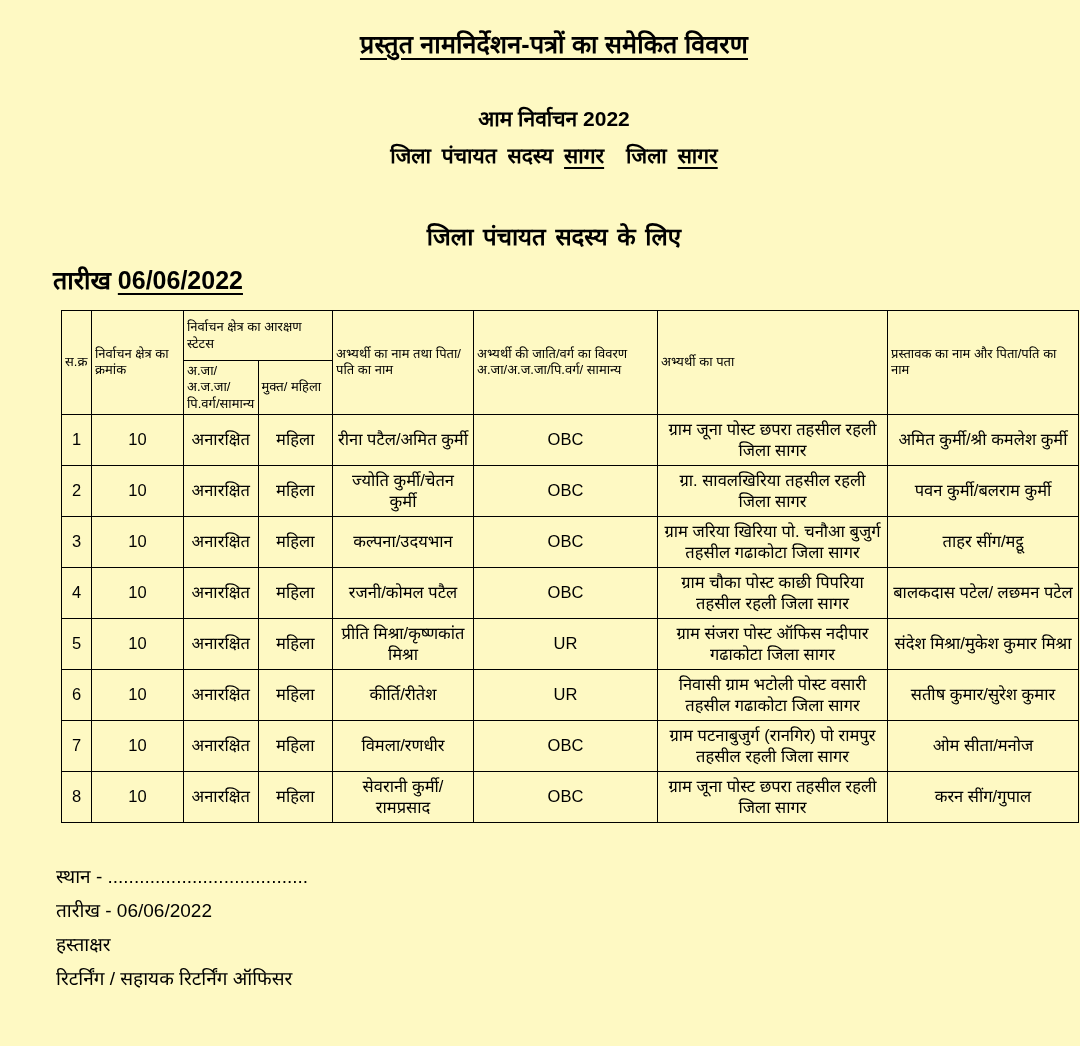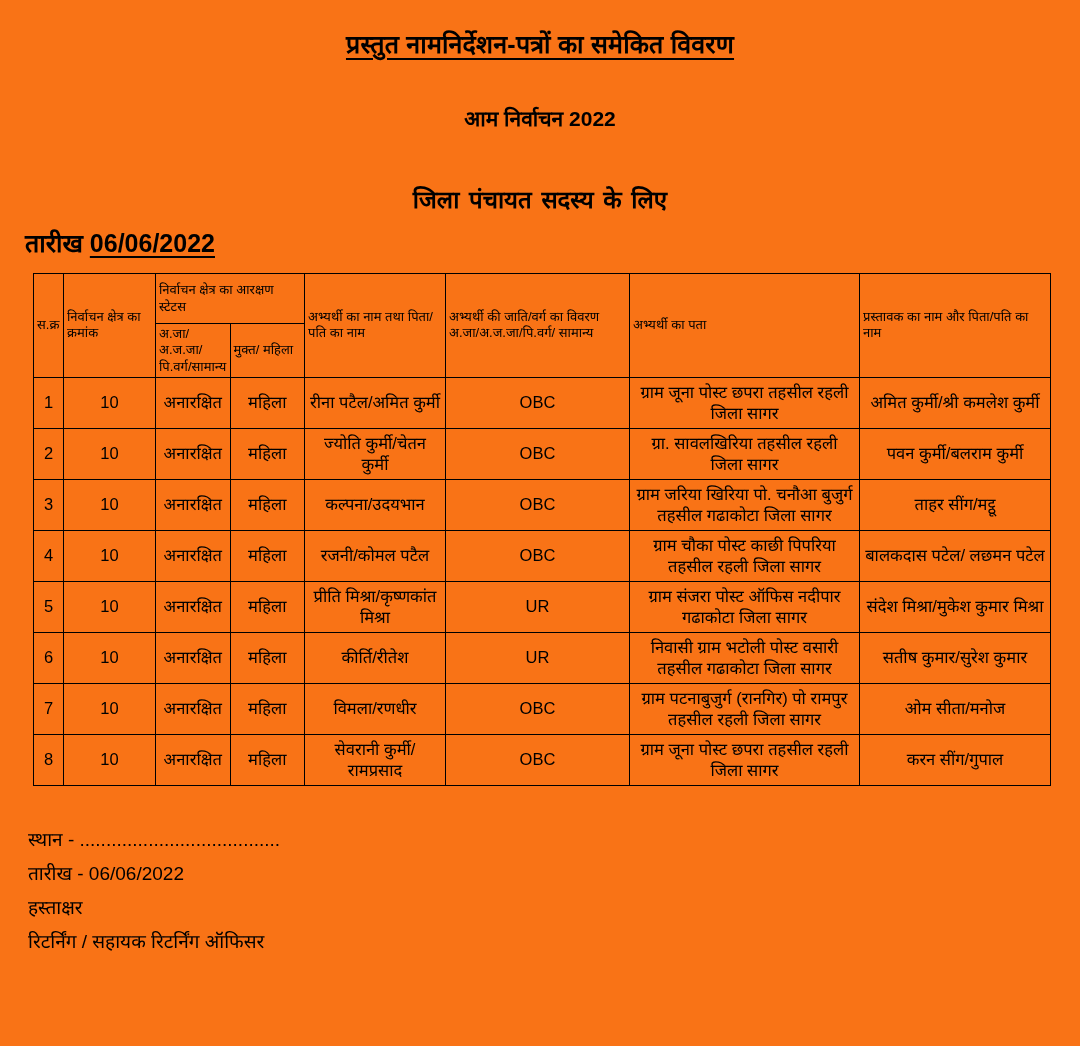--- a/index.html
+++ b/index.html
@@ -5,23 +5,24 @@
   html, body {
     margin: 0;
     padding: 0;
     background: #ffffff;
     color: #000000;
     font-family: "Liberation Sans", "DejaVu Sans", sans-serif;
   }
   .page {
     width: 1080px;
     height: 1046px;
-    background: #f97316;
+    background: #fef9c3;
     overflow: hidden;
     box-sizing: border-box;
+    padding-left: 28px;
   }
   .doc-title {
     margin-top: 26px;
     text-align: center;
     font-size: 25px;
     font-weight: bold;
     text-decoration: underline;
     text-underline-offset: 5px;
     letter-spacing: 0.2px;
   }
@@ -115,20 +116,21 @@
 </style>
 </head>
 <body>
 
 <div class="page">
 
   <div class="doc-title">प्रस्तुत नामनिर्देशन-पत्रों का समेकित विवरण</div>
 
   <div class="sub1">आम निर्वाचन  2022</div>
 
+  <div class="sub2"><span>जिला पंचायत सदस्य</span> <span class="uline">सागर</span><span class="gap"></span><span>जिला</span> <span class="uline">सागर</span></div>
 
   <div class="section-title">जिला पंचायत सदस्य  के लिए</div>
 
   <div class="date-top"><span>तारीख</span> <span class="uline">06/06/2022</span></div>
 
   <table class="main">
     <thead>
       <tr class="hrow1">
         <th class="col-sno" rowspan="2">स.क्र</th>
         <th class="col-cno" rowspan="2">निर्वाचन क्षेत्र का क्रमांक</th>

